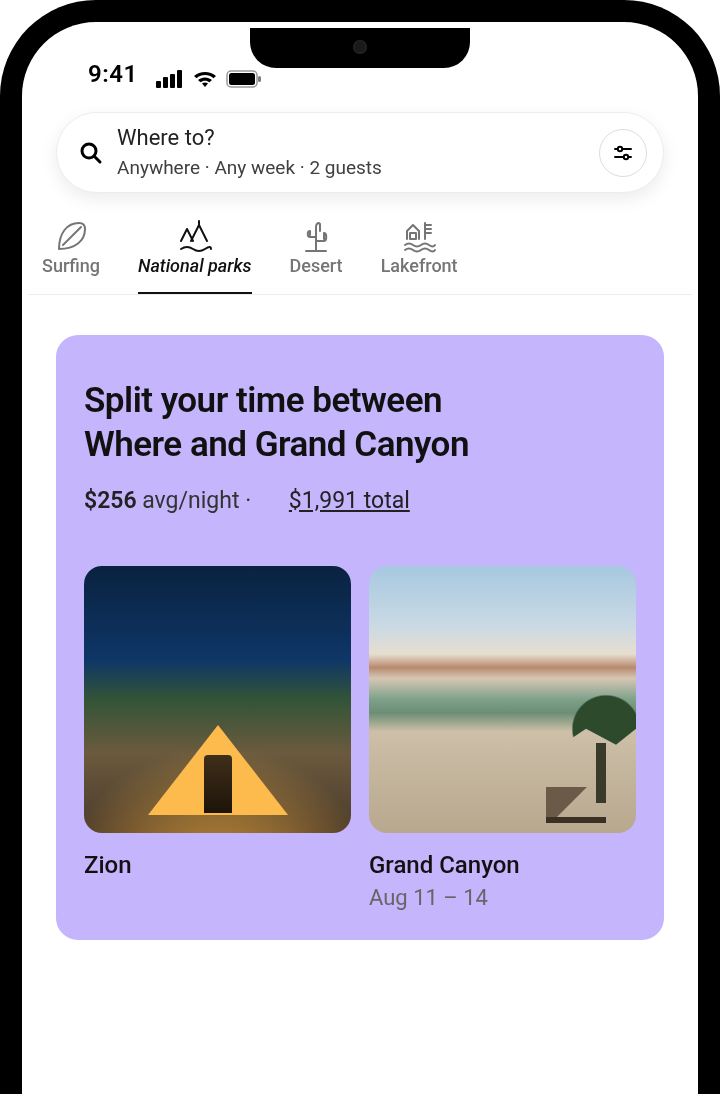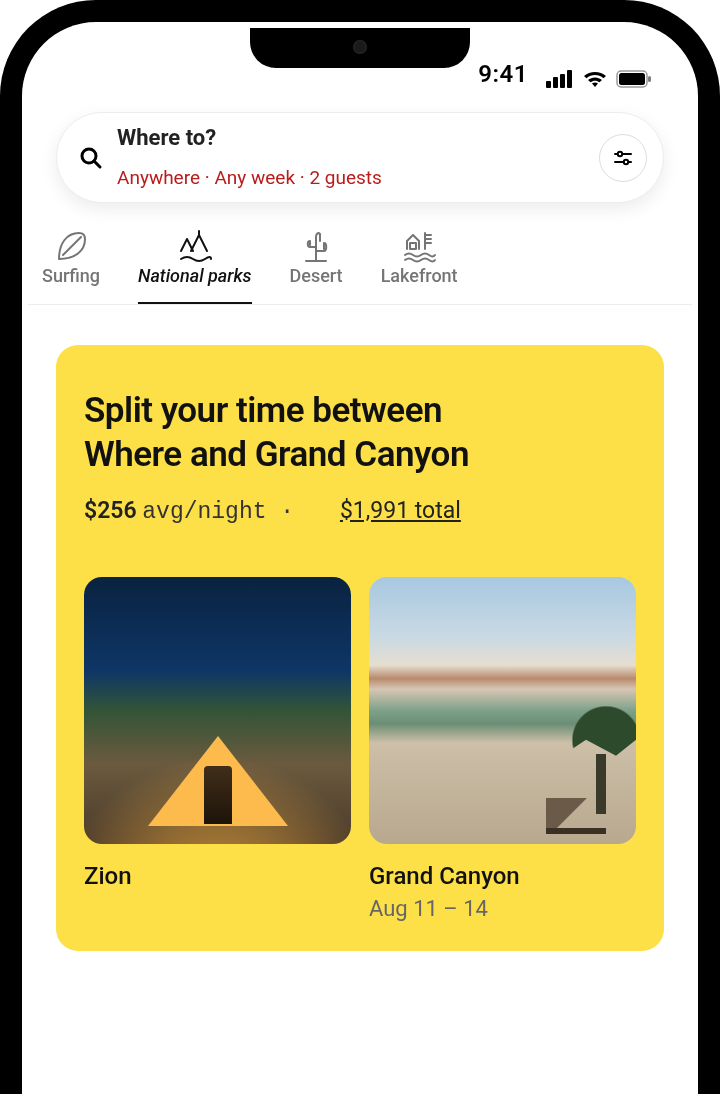--- a/index.html
+++ b/index.html
@@ -52,21 +52,21 @@
     background: #1a1a1a;
     box-shadow: inset 0 0 3px #333;
   }
 
   
   .status-bar {
     position: relative;
     height: 60px;
     display: flex;
     align-items: flex-end;
-    justify-content: flex-end;
+    justify-content: flex-start;
     padding: 0 40px 0 60px;
     z-index: 40;
     gap: 18px;
   }
   .status-time { font-size: 24px; font-weight: 600; letter-spacing: 0.5px; }
   .status-icons { display: flex; align-items: center; gap: 8px; }
   .status-icons svg { display: block; }
 
   
   .search-wrap { padding: 24px 28px 10px; }
@@ -74,22 +74,22 @@
     display: flex;
     align-items: center;
     background: #fff;
     border: 1px solid #ececec;
     box-shadow: 0 6px 18px rgba(0,0,0,0.08);
     border-radius: 999px;
     padding: 12px 16px 12px 22px;
     gap: 14px;
   }
   .search-text { flex: 1; line-height: 1.2; }
-  .search-title { font-size: 22px; font-weight: 700; color: #222; }
-  .search-sub { font-size: 19px; color: #b91c1c; margin-top: 16px; }
+  .search-title { font-size: 22px; font-weight: 400; color: #222; }
+  .search-sub { font-size: 19px; color: #404040; margin-top: 6px; }
   .filter-btn {
     width: 48px; height: 48px;
     border: 1px solid #ddd;
     border-radius: 50%;
     display: flex; align-items: center; justify-content: center;
     background: #fff;
   }
 
   
   .cats {
@@ -115,38 +115,38 @@
     bottom: -1px; left: 0; right: 0;
     height: 3px;
     background: #111;
   }
   .cat-label { font-size: 18px; font-weight: 500; white-space: nowrap; }
   .cat svg { stroke: currentColor; }
 
   
   .card {
     margin: 40px 28px 0;
-    background: #fde047;
+    background: #c4b5fd;
     border-radius: 22px;
     padding: 44px 28px 30px;
   }
   .card-title {
     font-size: 35px;
     font-weight: 600;
     line-height: 1.25;
     color: #111;
     letter-spacing: -0.5px;
   }
   .card-price {
     margin-top: 20px;
     font-size: 23px;
     color: #222;
   }
   .card-price .avg { font-weight: 600; }
-  .card-price .label { font-weight: 400; color: #333; font-family: Liberation Mono, monospace; }
+  .card-price .label { font-weight: 400; color: #333; }
   .card-price .total { text-decoration: underline; margin-left: 32px; }
 
   .dest-row { display: flex; gap: 18px; margin-top: 52px; }
   .dest { flex: 1; }
   .dest-img {
     width: 100%;
     aspect-ratio: 1/1;
     border-radius: 18px;
     overflow: hidden;
     position: relative;

